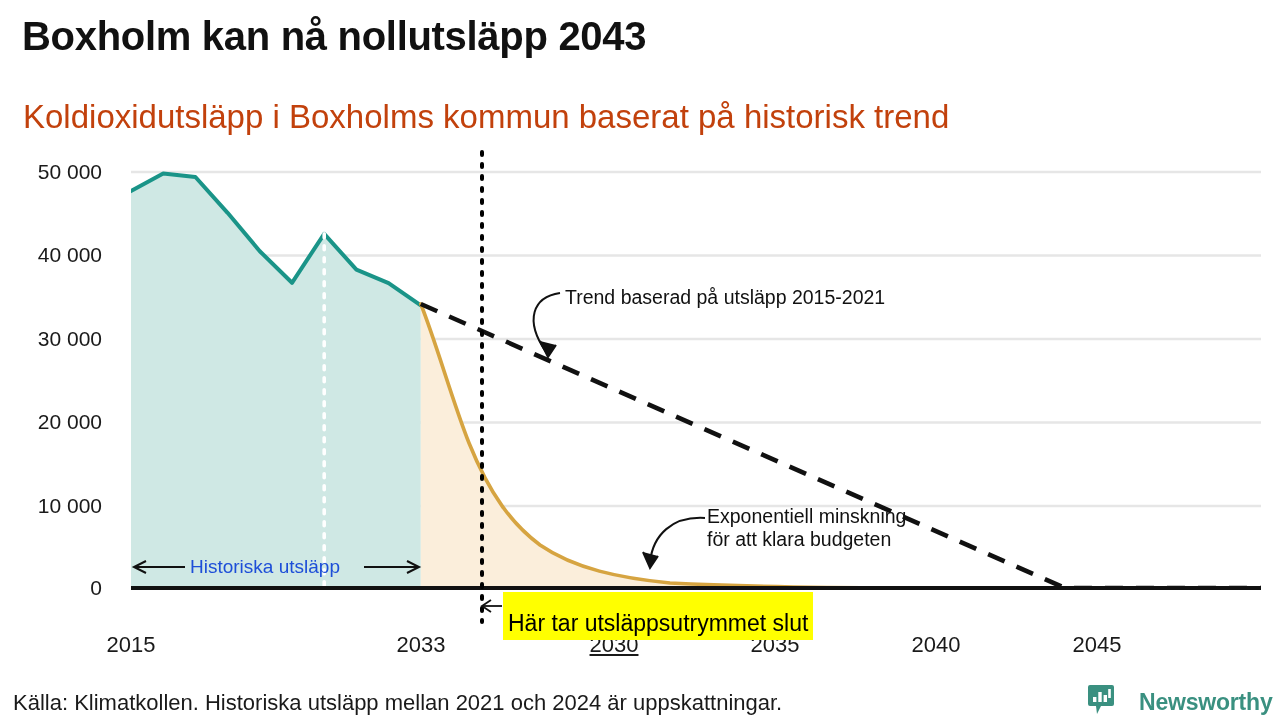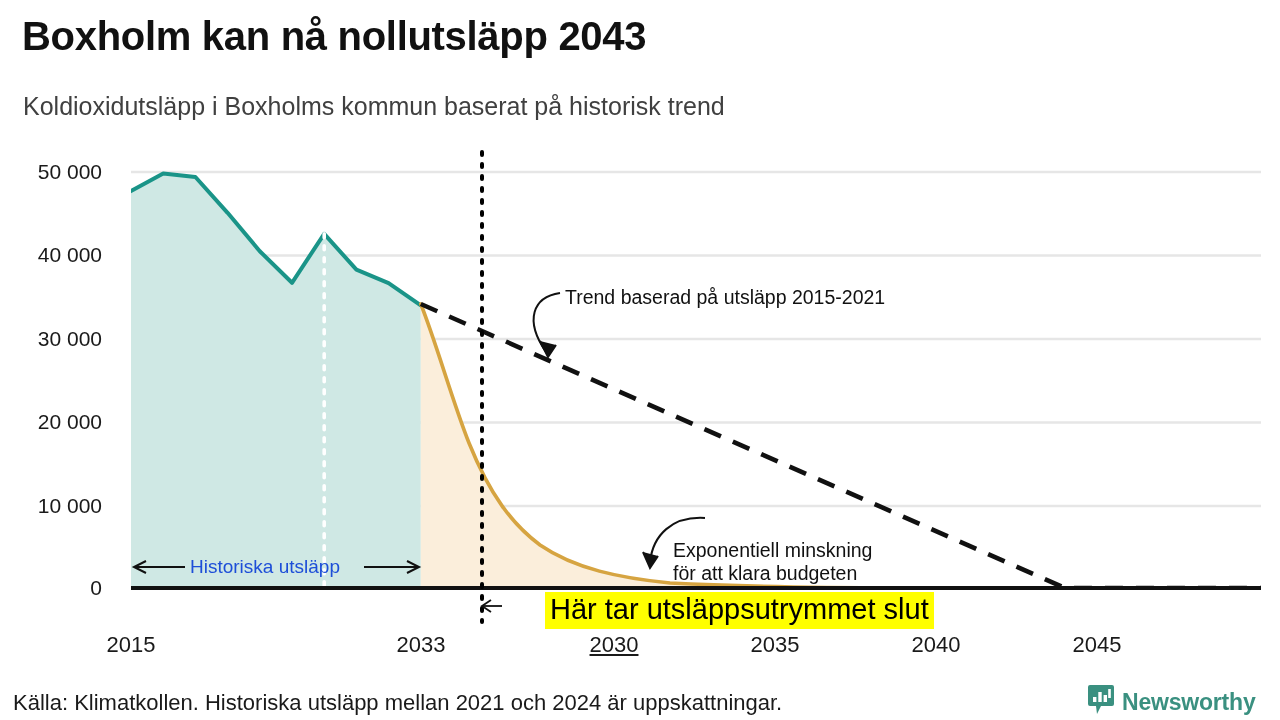--- a/index.html
+++ b/index.html
@@ -19,24 +19,24 @@
     position: absolute;
     left: 22px; top: 14px;
     font-size: 40px;
     font-weight: bold;
     letter-spacing: -0.3px;
     color: #111111;
     white-space: nowrap;
   }
   .subtitle {
     position: absolute;
-    left: 23px; top: 92px;
-    font-size: 25px;
+    left: 23px; top: 98px;
+    font-size: 33px;
     font-weight: normal;
-    color: #404040;
+    color: #c2410c;
     white-space: nowrap;
   }
 
   
   .plot {
     position: absolute;
     left: 0; top: 0;
     width: 1280px; height: 720px;
   }
   .plot svg { display: block; }
@@ -66,42 +66,41 @@
     line-height: 1.18;
   }
   .ann-hist {
     position: absolute;
     font-size: 19px;
     color: #1d4ed8;
     white-space: nowrap;
   }
   .ann-budget {
     position: absolute;
-    font-size: 29px;
+    font-size: 23px;
     color: #000;
     background: #ffff00;
-    padding: 1px 5px 3px 5px;
-    white-space: nowrap;
-    margin-left: 42px;
+    padding: 18px 5px 3px 5px;
+    white-space: nowrap;
   }
 
   .footer {
     position: absolute;
     left: 13px; top: 690px;
     font-size: 22px;
     color: #1a1a1a;
     white-space: nowrap;
   }
 
   .logo {
     position: absolute;
     left: 1087px; top: 684px;
     display: flex;
     align-items: center;
-    gap: 7px;
+    gap: 24px;
   }
   .logo-text {
     font-size: 23px;
     font-weight: bold;
     color: #3a9080;
     letter-spacing: -0.2px;
   }
 </style>
 </head>
 <body>
@@ -190,21 +189,21 @@
 
   <div class="xlabel" style="left:131px; top:620px;margin-top:12px;">2015</div>
   <div class="xlabel" style="left:421px; top:632px;">2033</div>
   <div class="xlabel" style="left:614px; top:632px;text-decoration:underline;">2030</div>
   <div class="xlabel" style="left:775px; top:632px;">2035</div>
   <div class="xlabel" style="left:936px; top:632px;">2040</div>
   <div class="xlabel" style="left:1097px; top:632px;">2045</div>
 
   <div class="ann" style="left:565px; top:286px;">Trend baserad på utsläpp 2015-2021</div>
 
-  <div class="ann" style="left:673px; top:505px;margin-top:34px;">
+  <div class="ann" style="left:707px; top:505px;">
     <div>Exponentiell minskning</div>
     <div>för att klara budgeten</div>
   </div>
 
   <div class="ann-hist" style="left:190px; top:556px;">Historiska utsläpp</div>
 
   <div class="ann-budget" style="left:503px; top:592px;">Här tar utsläppsutrymmet slut</div>
 
   <div class="footer">Källa: Klimatkollen. Historiska utsläpp mellan 2021 och 2024 är uppskattningar.</div>
 

